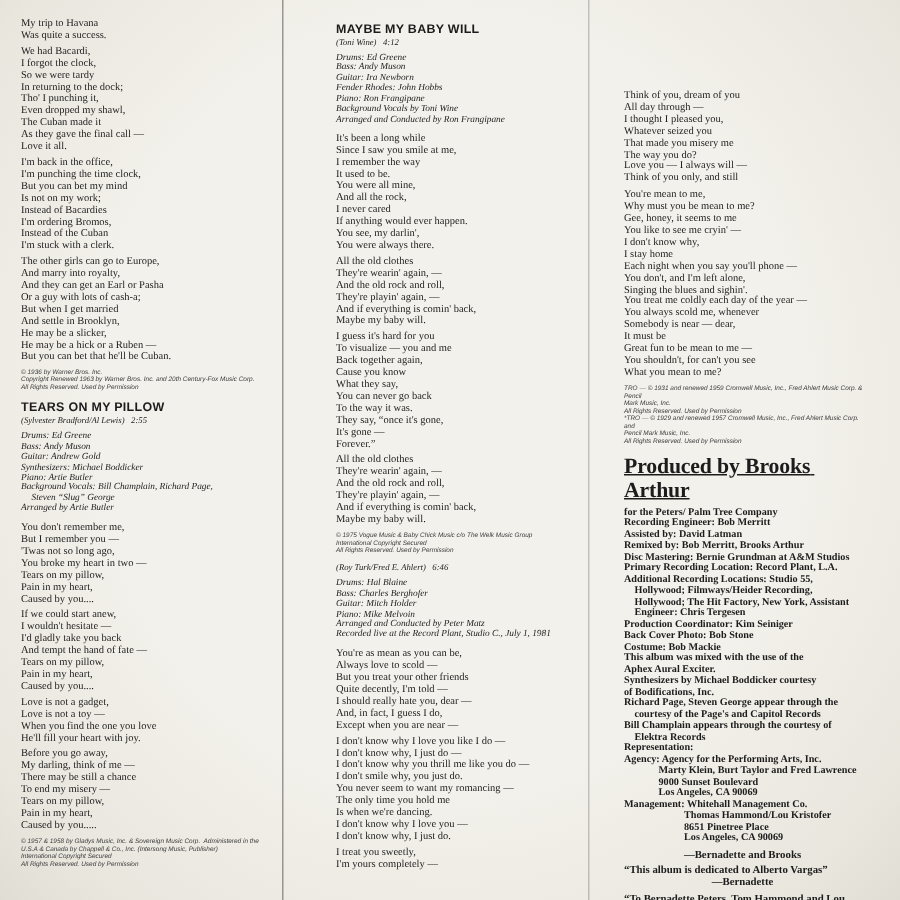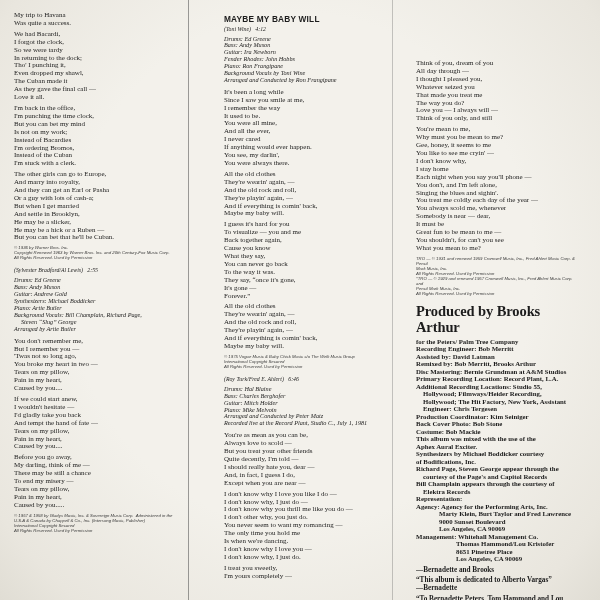--- a/index.html
+++ b/index.html
@@ -16,27 +16,27 @@
   .block.lyrics{margin-bottom:3px;}
   .block.lyrics .line{font:400 7px/7.9px "Liberation Serif", serif;}
   .block.song-title{margin:3px 0 1px;}
   .block.song-title .line{font:700 8.3px/9.5px "Liberation Sans", sans-serif;letter-spacing:.2px;}
   .block.song-credit{margin:0 0 3px;}
   .block.song-credit .line{font:italic 400 5.8px/7px "Liberation Serif", serif;}
   .block.credits{margin:0 0 5px;}
   .block.credits .line{font:italic 400 6.2px/6.9px "Liberation Serif", serif;}
   .block.copyright{margin:2px 0 7px;}
   .block.copyright .line{font:italic 400 4.3px/5px "Liberation Sans", sans-serif;color:#3c3c3c;}
-  .block.heading{margin:2px 0 2px;}
+  .block.heading{margin:2px 0 2px;text-decoration:underline;}
   .block.heading .line{font:700 14.5px/16.5px "Liberation Serif", serif;letter-spacing:-.1px;}
   .block.info{margin:0 0 3px;}
   .block.info .line{font:700 6.8px/7.5px "Liberation Serif", serif;}
   .block.quote{margin-top:2px;}
   .block.quote .line{font:700 7.2px/8.3px "Liberation Serif", serif;}
-  .block.attribution .line{font:700 7.2px/8.3px "Liberation Serif", serif;text-align:left;padding-right:6px;}
+  .block.attribution .line{font:700 7.2px/8.3px "Liberation Serif", serif;text-align:center;padding-right:6px;}
   .indent-1{padding-left:7px;}
   .indent-2{padding-left:23px;}
   .indent-3{padding-left:40px;}
   .divider{position:absolute;top:0;width:1px;height:600px;background:#4e4e4e;}
   #divider-1{left:188px;opacity:.55;}
   #divider-2{left:392px;opacity:.3;}
 </style>
 </head>
 <body>
 
@@ -78,20 +78,23 @@
         <div class="line">And settle in Brooklyn,</div>
         <div class="line">He may be a slicker,</div>
         <div class="line">He may be a hick or a Ruben —</div>
         <div class="line">But you can bet that he'll be Cuban.</div>
       </div>
       <div class="block copyright">
         <div class="line">© 1936 by Warner Bros. Inc.</div>
         <div class="line">Copyright Renewed 1963 by Warner Bros. Inc. and 20th Century-Fox Music Corp.</div>
         <div class="line">All Rights Reserved. Used by Permission</div>
       </div>
+      <div class="block song-title">
+        <div class="line">TEARS ON MY PILLOW</div>
+      </div>
       <div class="block song-credit">
         <div class="line">(Sylvester Bradford/Al Lewis)   2:55</div>
       </div>
       <div class="block credits">
         <div class="line">Drums: Ed Greene</div>
         <div class="line">Bass: Andy Muson</div>
         <div class="line">Guitar: Andrew Gold</div>
         <div class="line">Synthesizers: Michael Boddicker</div>
         <div class="line">Piano: Artie Butler</div>
         <div class="line">Background Vocals: Bill Champlain, Richard Page,</div>
@@ -110,20 +113,26 @@
       <div class="block lyrics">
         <div class="line">If we could start anew,</div>
         <div class="line">I wouldn't hesitate —</div>
         <div class="line">I'd gladly take you back</div>
         <div class="line">And tempt the hand of fate —</div>
         <div class="line">Tears on my pillow,</div>
         <div class="line">Pain in my heart,</div>
         <div class="line">Caused by you....</div>
       </div>
       <div class="block lyrics">
+        <div class="line">Love is not a gadget,</div>
+        <div class="line">Love is not a toy —</div>
+        <div class="line">When you find the one you love</div>
+        <div class="line">He'll fill your heart with joy.</div>
+      </div>
+      <div class="block lyrics">
         <div class="line">Before you go away,</div>
         <div class="line">My darling, think of me —</div>
         <div class="line">There may be still a chance</div>
         <div class="line">To end my misery —</div>
         <div class="line">Tears on my pillow,</div>
         <div class="line">Pain in my heart,</div>
         <div class="line">Caused by you.....</div>
       </div>
       <div class="block copyright">
         <div class="line">© 1957 &amp; 1958 by Gladys Music, Inc. &amp; Sovereign Music Corp.  Administered in the</div>
@@ -147,21 +156,21 @@
         <div class="line">Piano: Ron Frangipane</div>
         <div class="line">Background Vocals by Toni Wine</div>
         <div class="line">Arranged and Conducted by Ron Frangipane</div>
       </div>
       <div class="block lyrics">
         <div class="line">It's been a long while</div>
         <div class="line">Since I saw you smile at me,</div>
         <div class="line">I remember the way</div>
         <div class="line">It used to be.</div>
         <div class="line">You were all mine,</div>
-        <div class="line">And all the ever,</div>
+        <div class="line">And all the rock,</div>
         <div class="line">I never cared</div>
         <div class="line">If anything would ever happen.</div>
         <div class="line">You see, my darlin',</div>
         <div class="line">You were always there.</div>
       </div>
       <div class="block lyrics">
         <div class="line">All the old clothes</div>
         <div class="line">They're wearin' again, —</div>
         <div class="line">And the old rock and roll,</div>
         <div class="line">They're playin' again, —</div>
@@ -210,39 +219,39 @@
         <div class="line">But you treat your other friends</div>
         <div class="line">Quite decently, I'm told —</div>
         <div class="line">I should really hate you, dear —</div>
         <div class="line">And, in fact, I guess I do,</div>
         <div class="line">Except when you are near —</div>
       </div>
       <div class="block lyrics">
         <div class="line">I don't know why I love you like I do —</div>
         <div class="line">I don't know why, I just do —</div>
         <div class="line">I don't know why you thrill me like you do —</div>
-        <div class="line">I don't other why, you just do.</div>
+        <div class="line">I don't smile why, you just do.</div>
         <div class="line">You never seem to want my romancing —</div>
         <div class="line">The only time you hold me</div>
         <div class="line">Is when we're dancing.</div>
         <div class="line">I don't know why I love you —</div>
         <div class="line">I don't know why, I just do.</div>
       </div>
       <div class="block lyrics">
         <div class="line">I treat you sweetly,</div>
         <div class="line">I'm yours completely —</div>
       </div>
     </div>
   <div class="col" id="col-right">
       <div class="block lyrics">
         <div class="line">Think of you, dream of you</div>
         <div class="line">All day through —</div>
         <div class="line">I thought I pleased you,</div>
         <div class="line">Whatever seized you</div>
-        <div class="line">That made you treat me</div>
+        <div class="line">That made you misery me</div>
         <div class="line">The way you do?</div>
         <div class="line">Love you — I always will —</div>
         <div class="line">Think of you only, and still</div>
       </div>
       <div class="block lyrics">
         <div class="line">You're mean to me,</div>
         <div class="line">Why must you be mean to me?</div>
         <div class="line">Gee, honey, it seems to me</div>
         <div class="line">You like to see me cryin' —</div>
         <div class="line">I don't know why,</div>

